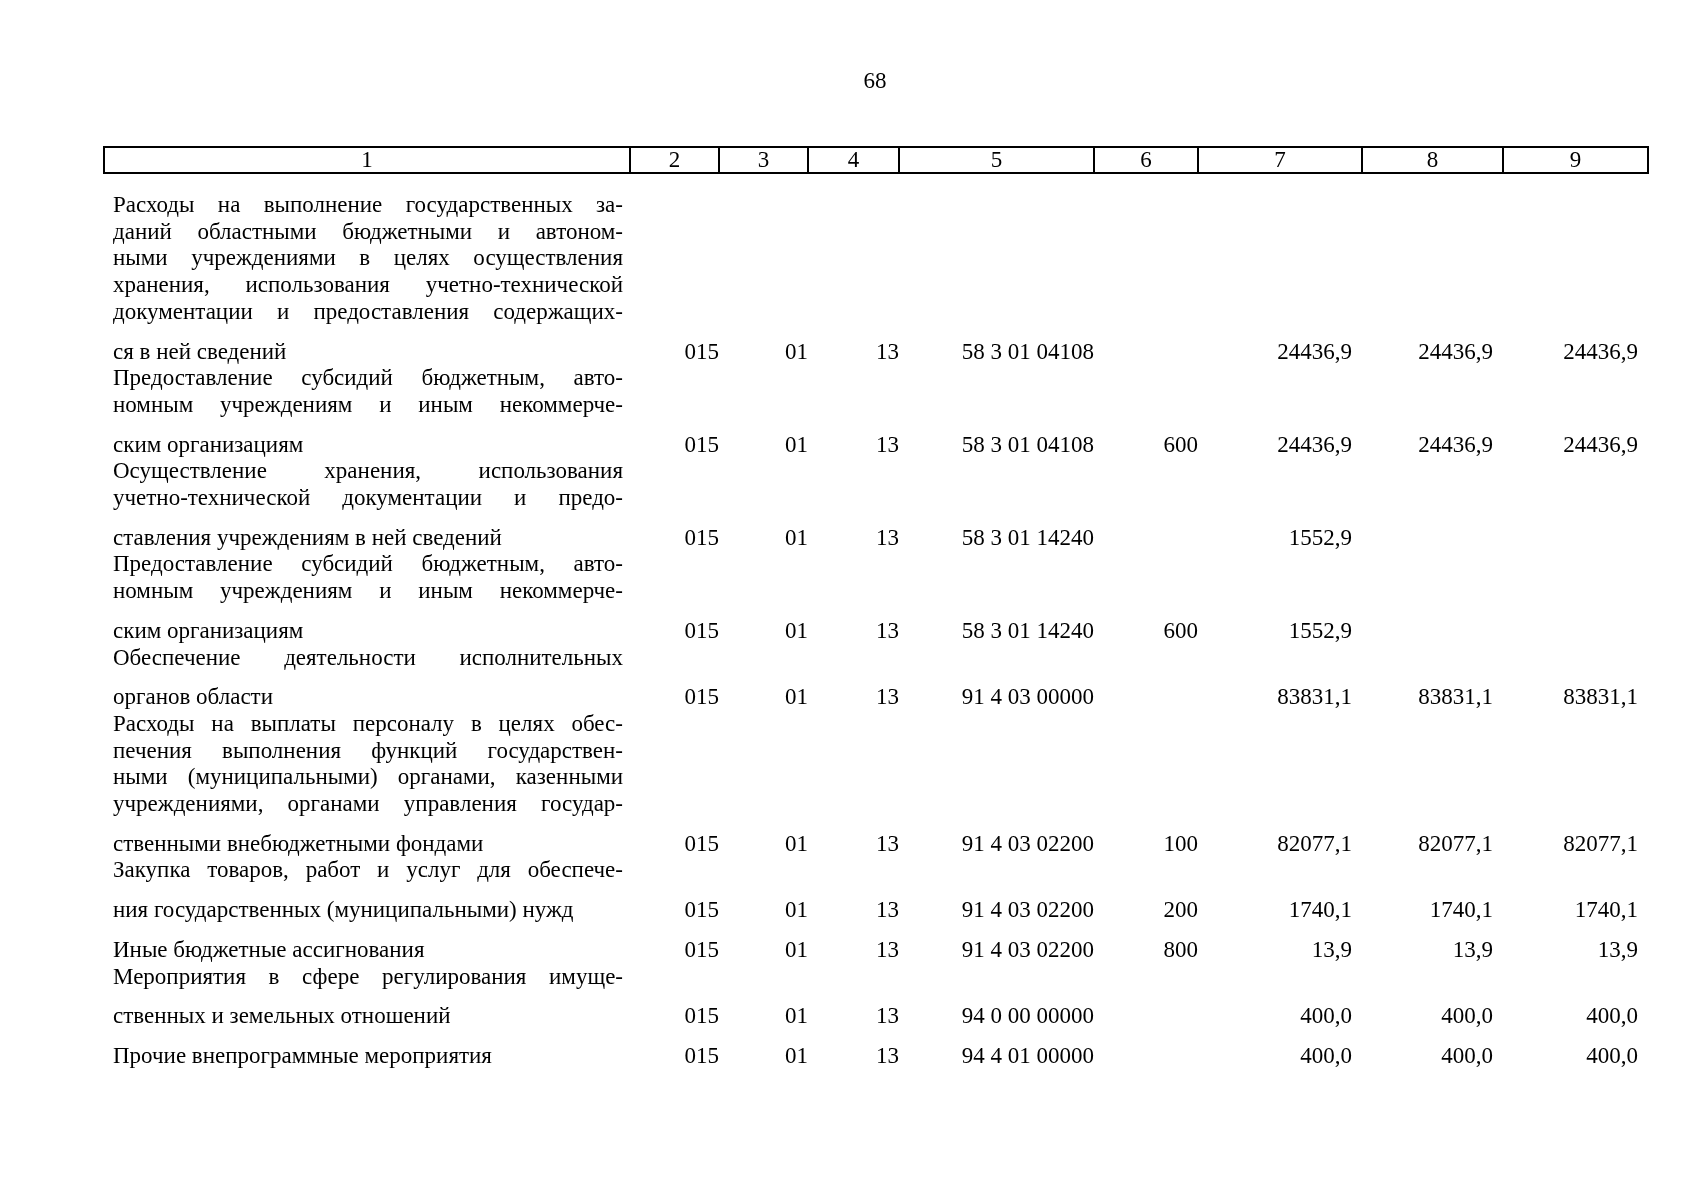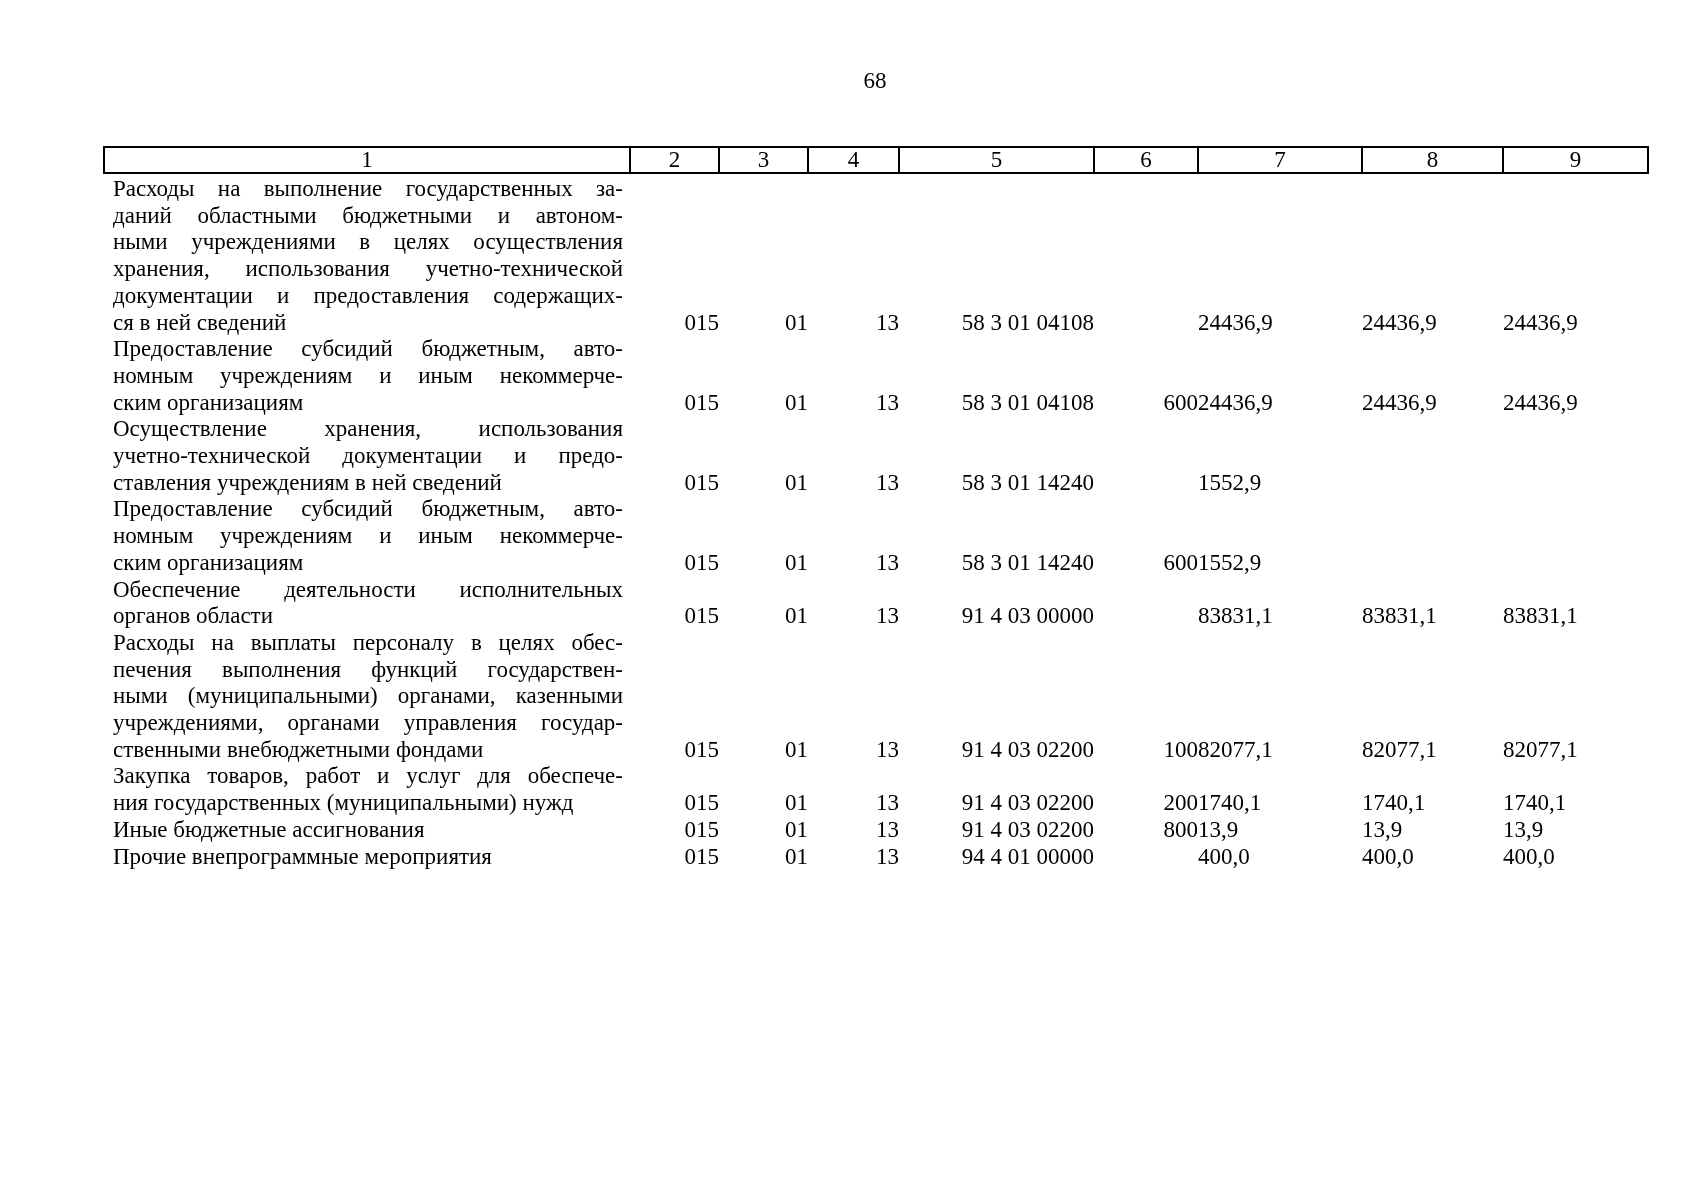--- a/index.html
+++ b/index.html
@@ -44,36 +44,37 @@
     height: 24px;
     line-height: 24px;
     font-size: 23px;
   }
   table.budget tbody td {
     padding: 0;
     vertical-align: bottom;
     border: none;
   }
   table.budget tbody tr:first-child td {
-    padding-top: 2px;
+    padding-top: 18px;
   }
   td.desc {
     padding-left: 9px !important;
     padding-right: 7px !important;
   }
   td.desc .ln {
     text-align: justify;
     text-align-last: justify;
   }
   td.desc .ln.last {
     text-align: left;
     text-align-last: left;
+    margin-top: 13px;
   }
   td.cc { text-align: right; }
-  td.cr { padding-right: 10px !important; }
+  td.cr { text-align: right; padding-right: 10px !important; }
 </style>
 </head>
 <body>
 
 <div class="sheet">
   <div class="page-number">68</div>
 
   <table class="budget">
     <colgroup>
       <col style="width:526px">
@@ -216,20 +217,34 @@
           <td class="cc">01</td>
           <td class="cc">13</td>
           <td class="cc">91 4 03 02200</td>
           <td class="cc">800</td>
           <td class="cr">13,9</td>
           <td class="cr">13,9</td>
           <td class="cr">13,9</td>
         </tr>
         <tr>
           <td class="desc">
+            <div class="ln">Мероприятия в сфере регулирования имуще-</div>
+            <div class="ln last">ственных и земельных отношений</div>
+          </td>
+          <td class="cc">015</td>
+          <td class="cc">01</td>
+          <td class="cc">13</td>
+          <td class="cc">94 0 00 00000</td>
+          <td class="cc"></td>
+          <td class="cr">400,0</td>
+          <td class="cr">400,0</td>
+          <td class="cr">400,0</td>
+        </tr>
+        <tr>
+          <td class="desc">
             <div class="ln last">Прочие внепрограммные мероприятия</div>
           </td>
           <td class="cc">015</td>
           <td class="cc">01</td>
           <td class="cc">13</td>
           <td class="cc">94 4 01 00000</td>
           <td class="cc"></td>
           <td class="cr">400,0</td>
           <td class="cr">400,0</td>
           <td class="cr">400,0</td>

